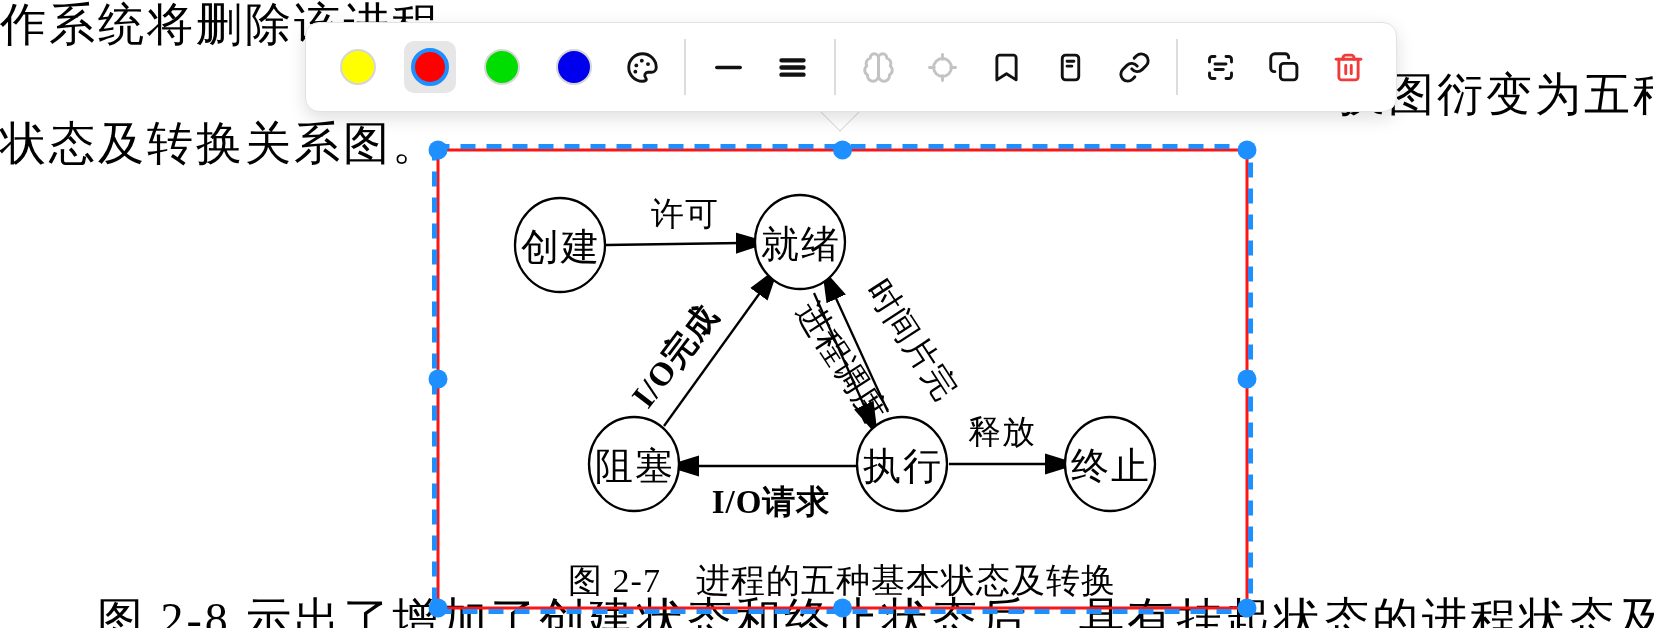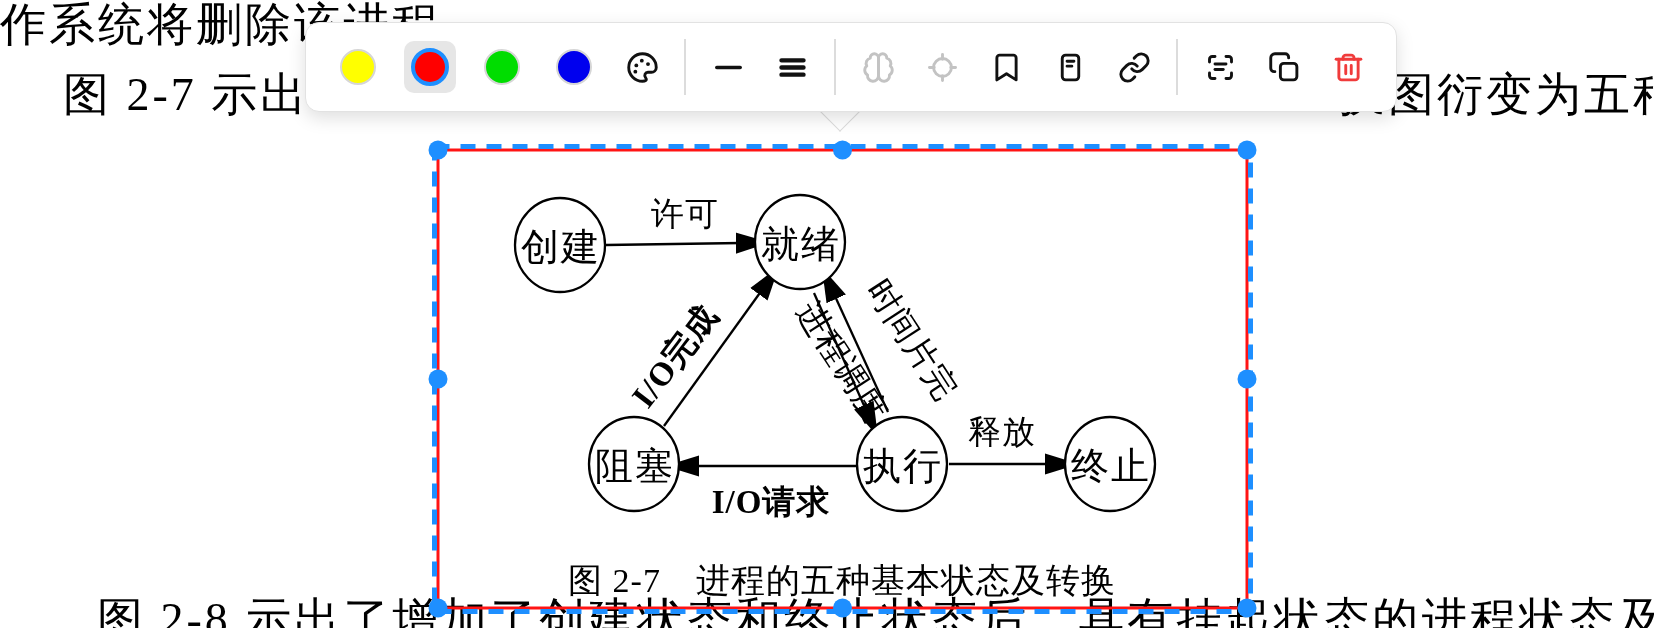--- a/index.html
+++ b/index.html
@@ -50,22 +50,22 @@
   .edge-label{font-size:33px;letter-spacing:1px;}
   .edge-label.bold{font-weight:700;}
   .fig-caption{font-size:34px;letter-spacing:1px;}
   text{fill:#000;font-family:"Liberation Serif","DejaVu Serif",serif;}
 </style>
 </head>
 <body>
 
 <div id="text-layer">
     <div class="doc-line" style="left: 0px; top: 2px;">作系统将删除该进程</div>
-    <div class="doc-line" style="left: 63px; top: 72px;">图 2-7 示出</div>
     <div class="doc-line" style="left: 1339px; top: 72px;">换图衍变为五种</div>
+    <div class="doc-line" style="left: 0px; top: 121px;">状态及转换关系图。</div>
     <div class="doc-line" style="left: 97px; top: 597px;">图 2-8 示出了增加了创建状态和终止状态后，具有挂起状态的进程状态及转换图</div>
   </div>
 
 <svg id="overlay-svg" width="1654" height="628">
   <defs>
     <marker id="arrow" viewBox="0 0 13 10" refX="2" refY="5" markerWidth="15" markerHeight="12" orient="auto-start-reverse">
       <path d="M0 1 L13 5 L0 9 Z" fill="#000" stroke="none"></path>
     </marker>
   </defs>
   <g id="figure-group" transform="translate(438,150)">

